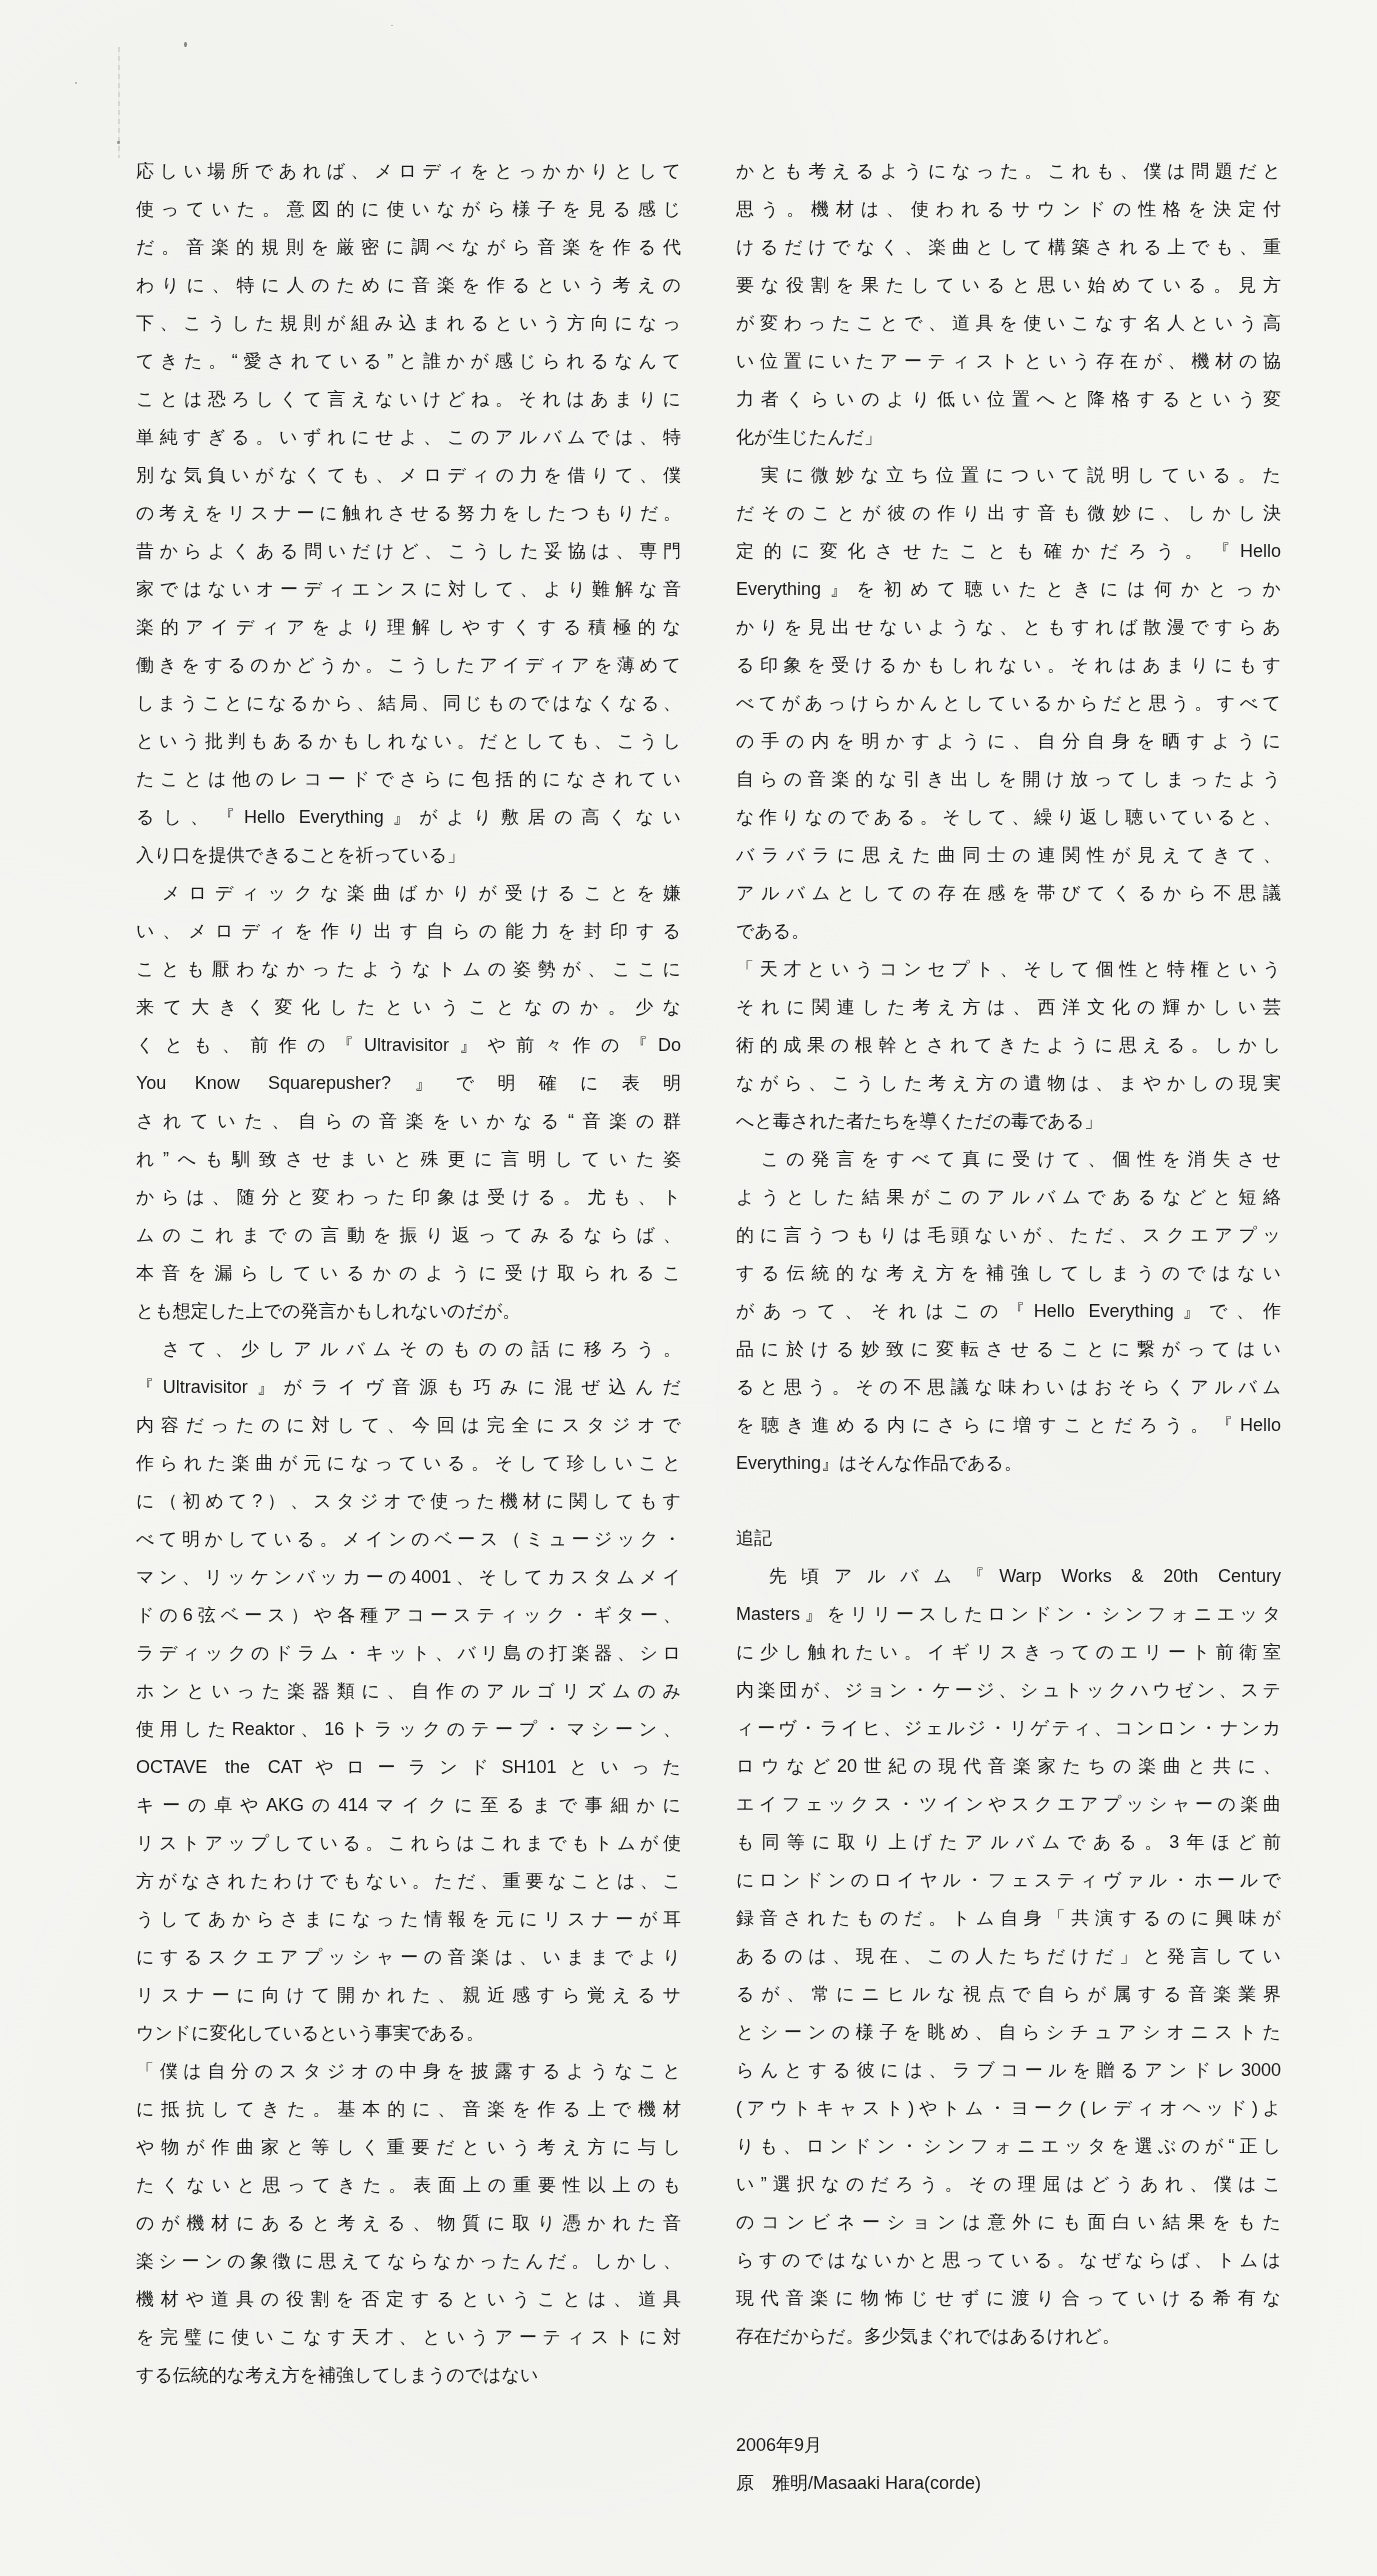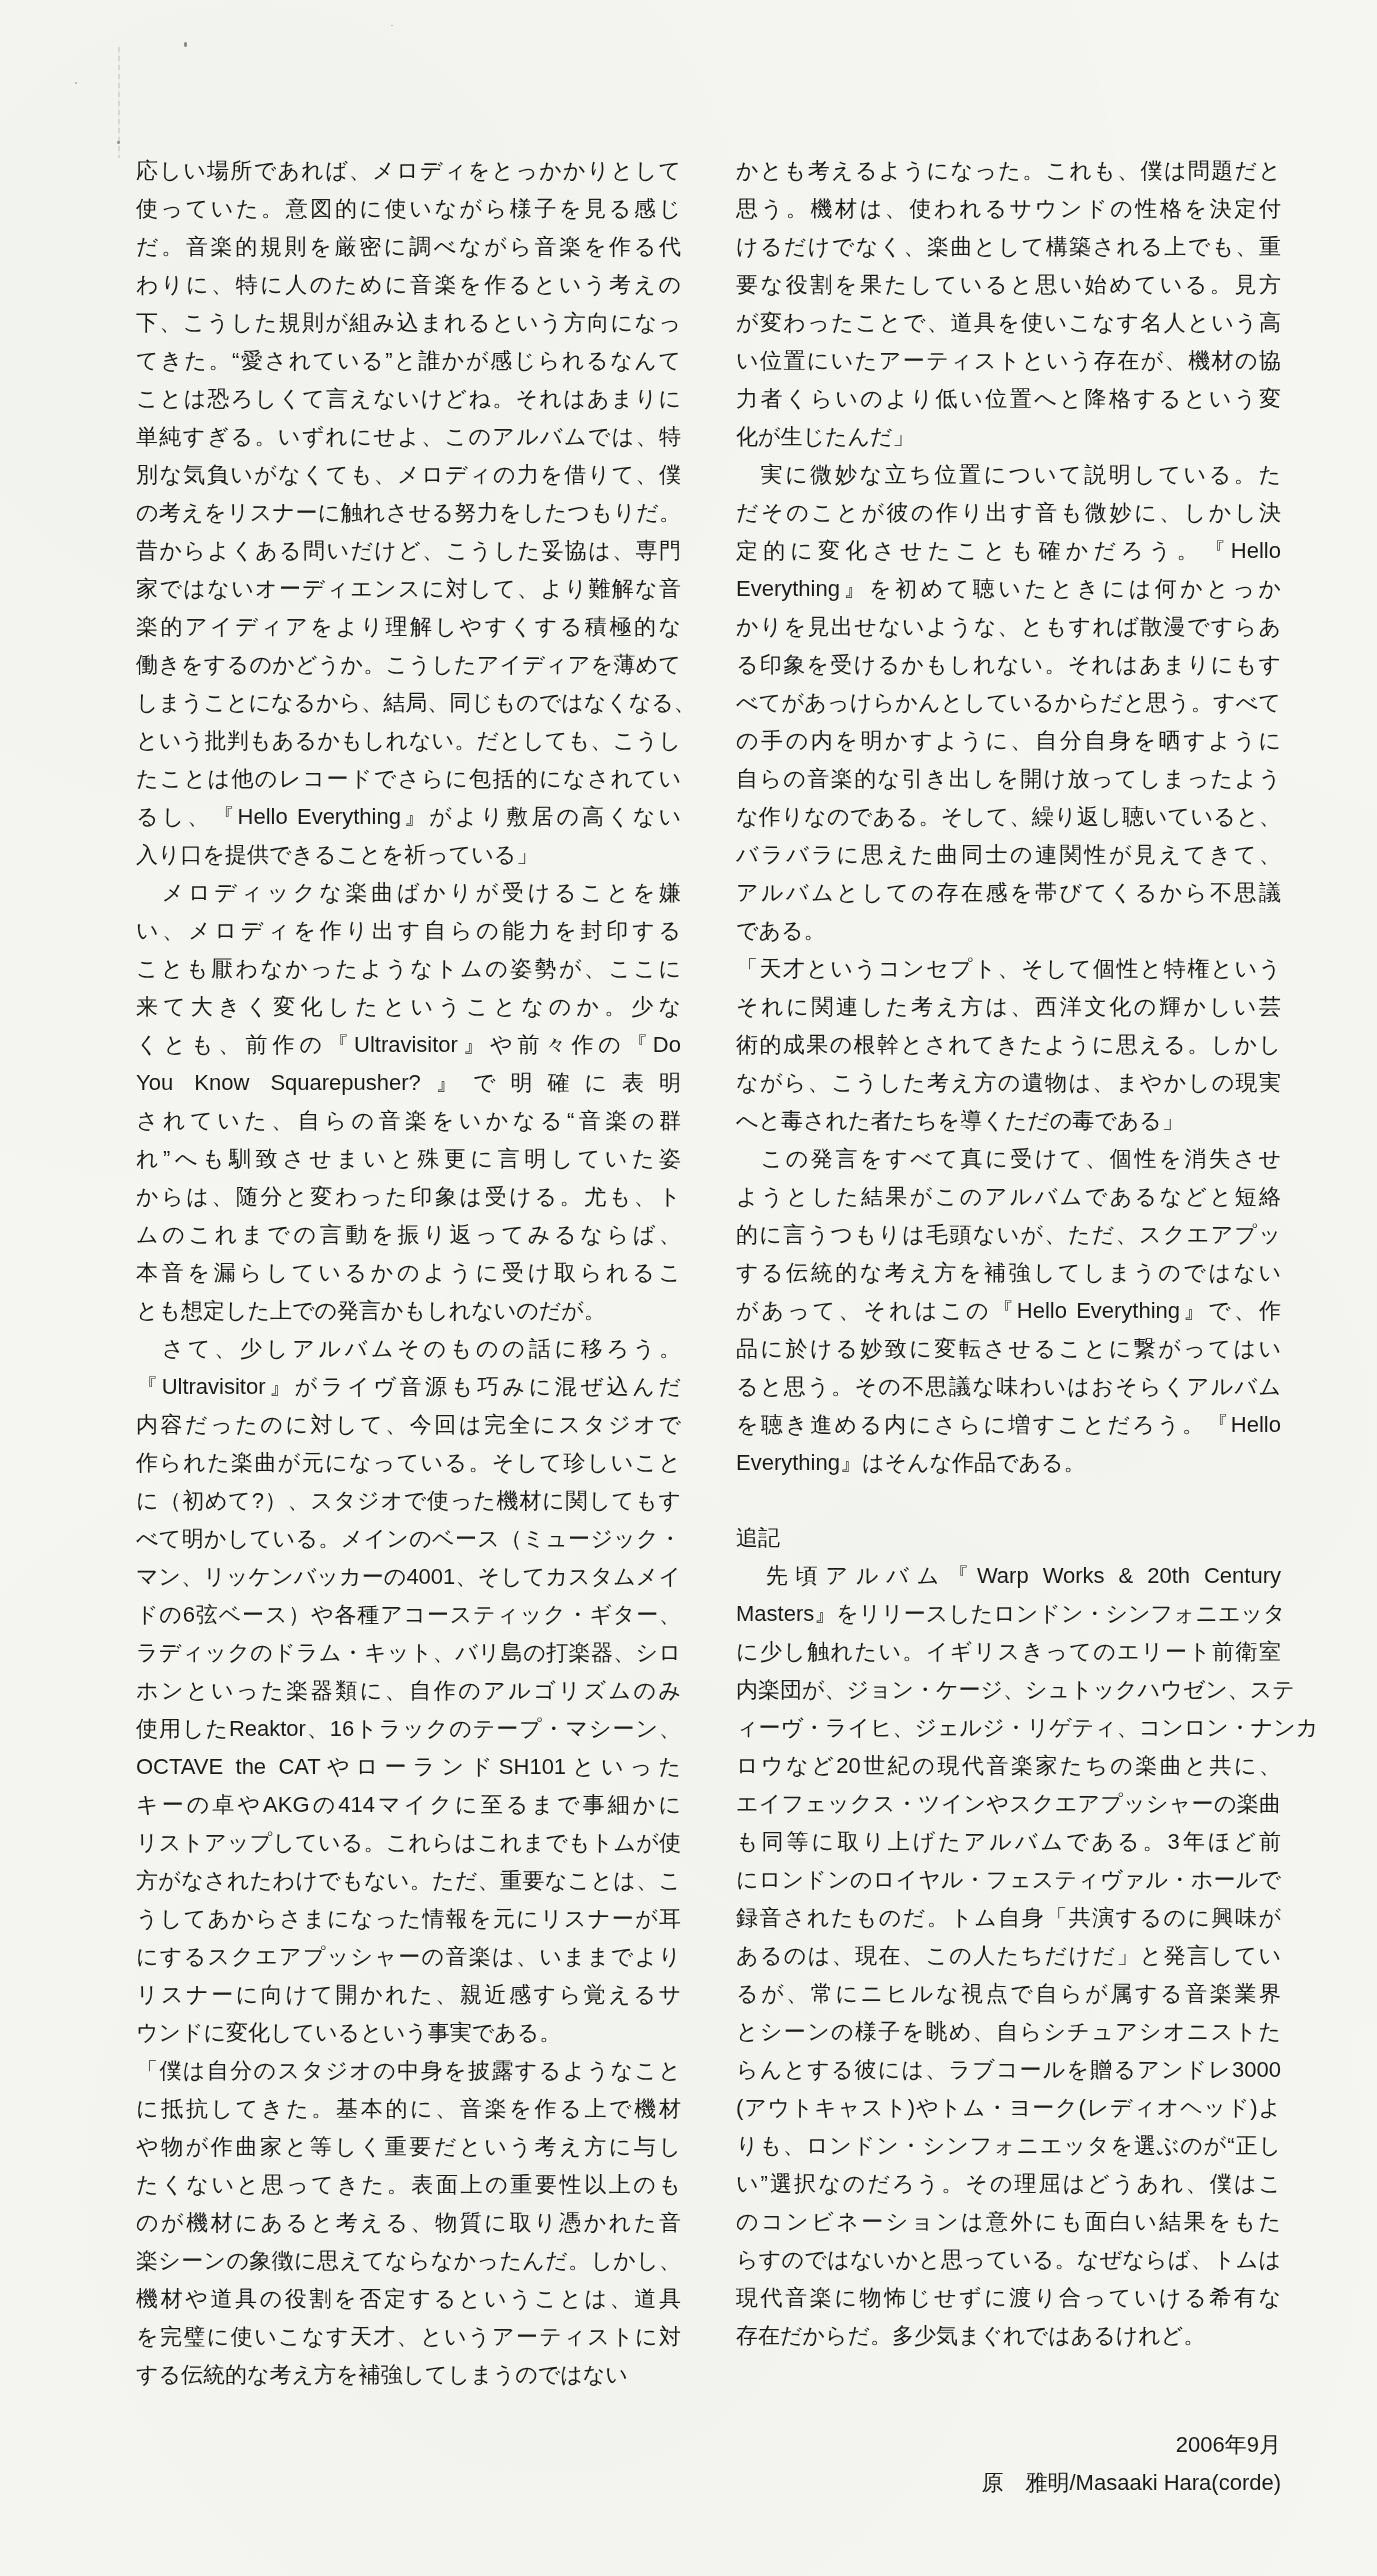--- a/index.html
+++ b/index.html
@@ -20,40 +20,39 @@
     background:
       radial-gradient(circle at 18% 12%, rgba(0,0,0,0.015), transparent 40%),
       radial-gradient(circle at 80% 55%, rgba(0,0,0,0.012), transparent 45%),
       radial-gradient(circle at 40% 85%, rgba(0,0,0,0.015), transparent 40%);
     pointer-events: none;
   }
   .column {
     position: absolute;
     top: 152px;
     width: 545px;
-    font-size: 22px;
+    font-size: 18px;
     line-height: 38px;
     letter-spacing: 0;
     text-align: justify;
   }
   #col-left  { left: 136px; }
   #col-right { left: 736px; }
   .para { margin: 0; }
   .jline {
     white-space: nowrap;
     text-align: justify;
     text-align-last: justify;
     height: 38px;
   }
   .jline.last { text-align-last: left; }
   .para.heading { margin-top: 37px; }
   .signature {
     margin-top: 71px;
     line-height: 38px;
-    text-align: right;
   }
   
   .scan-line {
     position: absolute;
     left: 118px; top: 47px;
     width: 1.8px; height: 111px;
     background: repeating-linear-gradient(
       to bottom, rgba(90,90,90,0.18) 0 5.4px, rgba(90,90,90,0.04) 5.4px 9px);
   }
   .speck { position: absolute; background: #2b2b2b; border-radius: 50%; }

